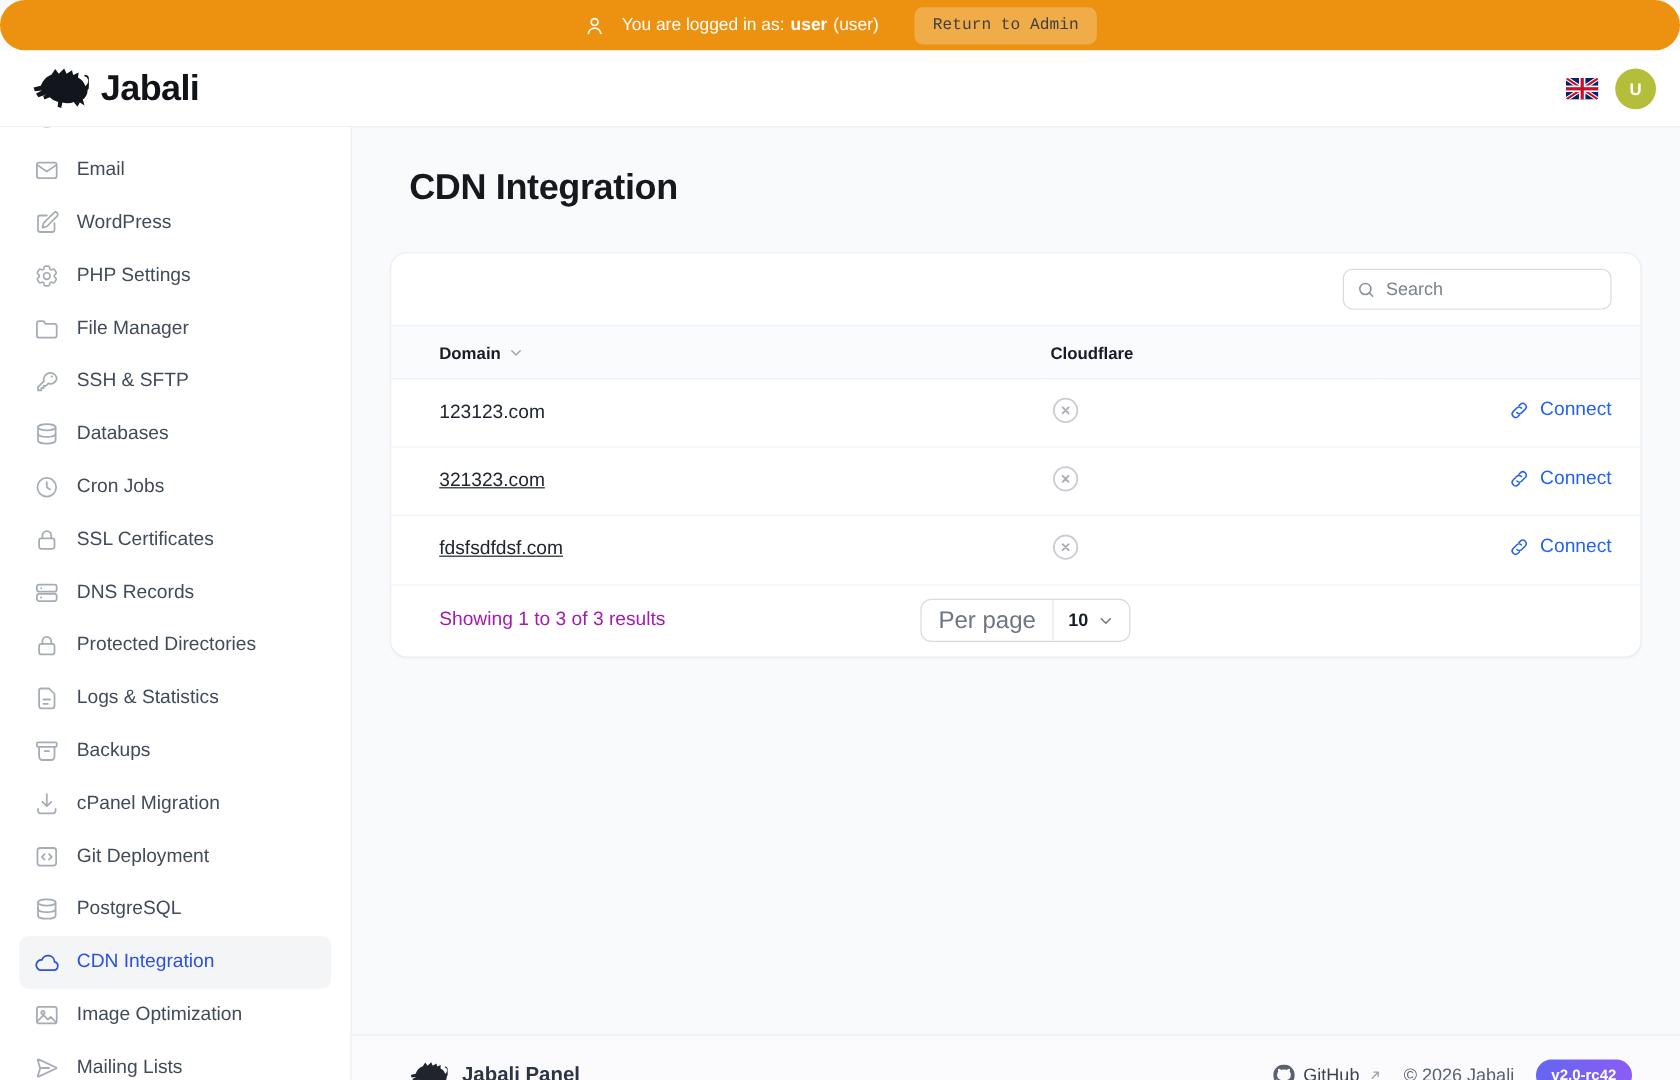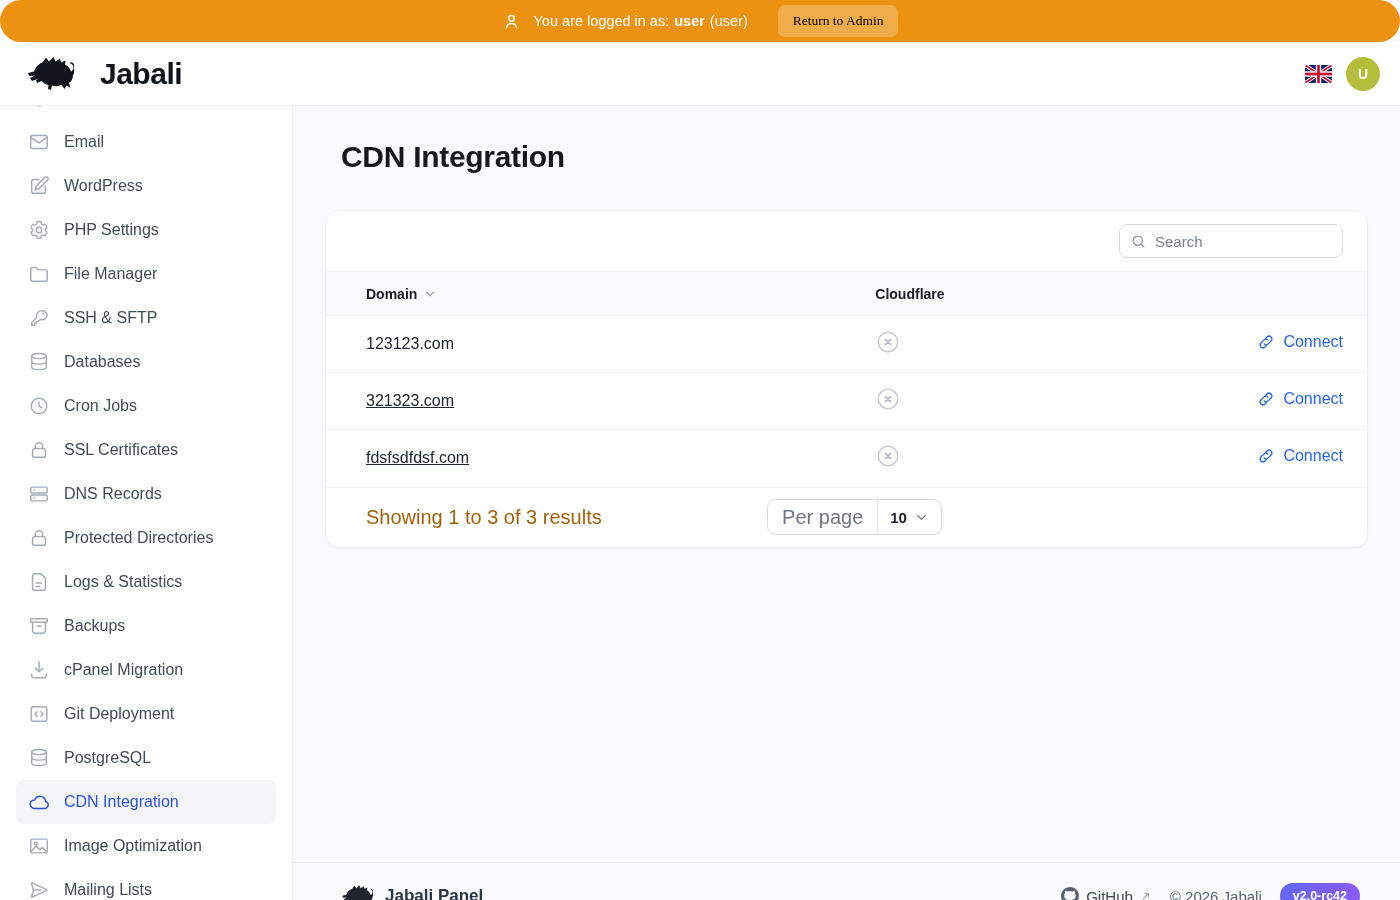--- a/index.html
+++ b/index.html
@@ -4,25 +4,25 @@
 <style>
   * { margin:0; padding:0; box-sizing:border-box; }
   html,body { width:1400px; height:900px; overflow:hidden; }
   body { font-family:"Liberation Sans",sans-serif; background:#F9FAFB; }
 
   
   .topbar { height:42px; background:#EC9210; display:flex; align-items:center; justify-content:center; color:#fff; font-size:14.5px;border-radius:21px; }
   .tb-user-ic svg { width:19px; height:19px; color:#fff; display:block; }
   .tb-text { display:flex; gap:5px; margin-left:13px; align-items:center; }
   .tb-text b { font-weight:700; }
-  .tb-btn { background:rgba(255,255,255,.24); border:none; color:#000000; font-size:13.5px; padding:8px 15px; border-radius:7px; margin-left:30px; font-family:Liberation Serif, serif; cursor:pointer; }
+  .tb-btn { background:rgba(255,255,255,.24); border:none; color:#404040; font-size:13.5px; padding:8px 15px; border-radius:7px; margin-left:30px; font-family:Liberation Mono, monospace; cursor:pointer; }
 
   
   header { height:64px; background:#fff; display:flex; align-items:center; justify-content:space-between; padding:0 20px 0 26px; border-bottom:1px solid #EEF0F3; }
-  .brand { display:flex; align-items:center; gap:26px; cursor:pointer; }
+  .brand { display:flex; align-items:center; gap:10px; cursor:pointer; }
   .brand .boar { width:48px; height:38px; color:#12161C; }
   .brand-name { font-size:30px; font-weight:800; color:#101318; letter-spacing:-.5px; }
   .header-right { display:flex; align-items:center; gap:14px; }
   .flag { width:27px; height:18px; border-radius:2px; display:block; cursor:pointer; }
   .avatar { width:34px; height:34px; border-radius:50%; background:#B5BE3B; color:#fff; font-weight:700; font-size:14px; display:flex; align-items:center; justify-content:center; cursor:pointer; }
 
   
   .shell { display:flex; height:794px; }
 
   
@@ -54,21 +54,21 @@
   td { height:57px; }
   tbody tr + tr td { border-top:1px solid #F1F2F5;text-decoration:underline; }
   td.c1 { font-size:16px; color:#20262F; }
   .xcircle { display:inline-flex; }
   .xcircle svg { width:26px; height:26px; }
   td.c3 { text-align:right; padding-right:24px; }
   .connect { display:inline-flex; align-items:center; gap:8px; color:#2563EB; font-size:16px; text-decoration:none; cursor:pointer; }
   .connect svg { width:18px; height:18px; }
 
   .card-pagination { display:flex; align-items:center; border-top:1px solid #F1F2F5; height:60px; padding:0 24px 0 40px; }
-  .pag-summary { font-size:20px; color:#a16207; flex:1; }
+  .pag-summary { font-size:16px; color:#a21caf; flex:1; }
   .pag-center { flex:1; display:flex; justify-content:center; }
   .pag-spacer { flex:1; }
   .perpage { display:inline-flex; align-items:stretch; border:1px solid #D7DAE0; border-radius:9px; height:36px; overflow:hidden; background:#fff; cursor:pointer; }
   .pp-label { display:flex; align-items:center; padding:0 14px; font-size:20px; color:#6F7682; border-right:1px solid #E3E5E9; }
   .pp-value { display:flex; align-items:center; gap:7px; padding:0 12px; font-size:15px; color:#171C26; font-weight:600; }
   .pp-value svg { width:15px; height:15px; color:#6F7682; }
 
   
   .footer { margin-top:auto; height:38px; border-top:1px solid #E9EBEE; background:#FBFBFD; margin-left:-32px; margin-right:-32px; padding:20px 40px 17px 48px; }
   .footer-row { display:flex; align-items:center; justify-content:space-between; }

